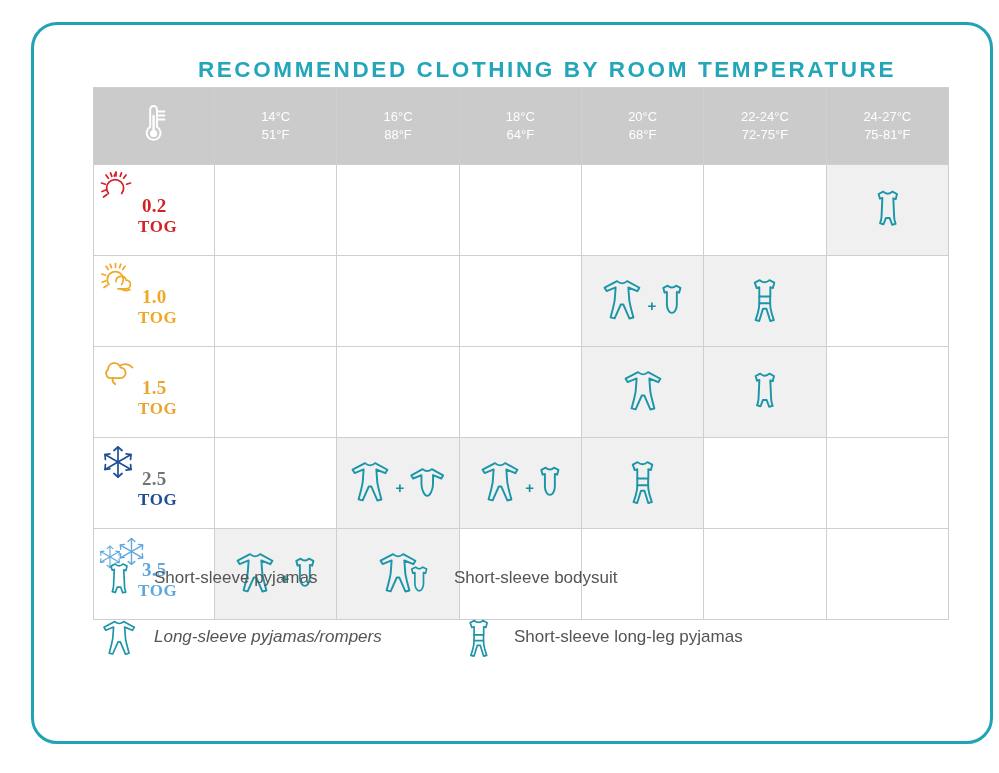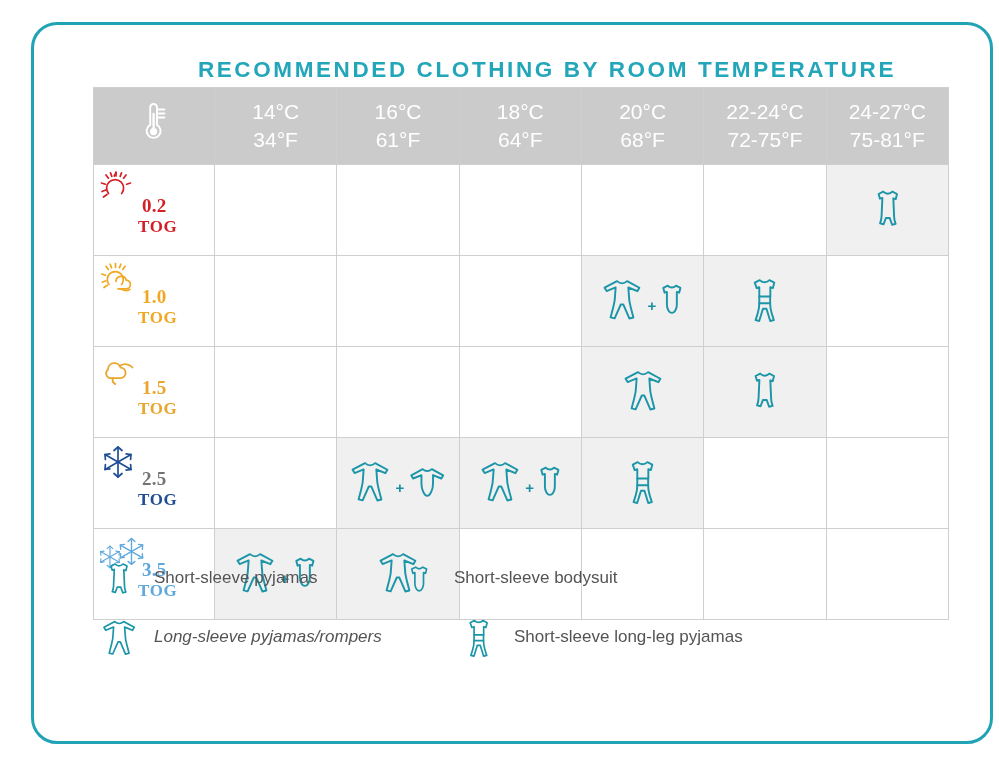--- a/index.html
+++ b/index.html
@@ -29,21 +29,21 @@
   table.grid{
     position:absolute; left:59px; top:62px;
     width:856px; border-collapse:collapse; table-layout:fixed;
   }
   table.grid td,table.grid th{
     border:1px solid #cfcfcf; padding:0; margin:0;
     vertical-align:middle; text-align:center;
   }
 
   thead th{ background:#cbcbcb; color:#ffffff; height:76px;
-            font-size:21px; font-weight:normal; line-height:1.35; border-color:#c2c2c2;}
+            font-size:13px; font-weight:normal; line-height:1.35; border-color:#c2c2c2;}
   thead th.thermo{ width:120px; }
   thead th .t2{ display:block; }
 
   td.rowhead{ width:120px; height:90px; background:#fff; position:relative; }
   .rh-inner{ position:relative; width:112px; height:78px; margin:0 auto;font-family:Liberation Serif, serif; }
   .rh-icon{ position:absolute; left:2px; top:0px; }
   .rh-num{ position:absolute; left:44px; top:24px; font-size:19px; font-weight:bold; letter-spacing:.3px;}
   .rh-tog{ position:absolute; left:40px; top:46px; font-size:17px; font-weight:bold; letter-spacing:.6px;}
 
   td.cell{ height:90px; background:#ffffff; }
@@ -74,25 +74,25 @@
             <path d="M9.2 23.8V6.4a3.4 3.4 0 0 1 6.8 0v17.4a7 7 0 1 1-6.8 0Z"></path>
             <circle cx="12.6" cy="30.6" r="3.6" fill="#ffffff" stroke="none"></circle>
             <line x1="12.6" y1="28.5" x2="12.6" y2="13" stroke-width="2.4" stroke-linecap="round"></line>
             <line x1="17.6" y1="8.5" x2="23.4" y2="8.5" stroke-linecap="round"></line>
             <line x1="17.6" y1="12.5" x2="23.4" y2="12.5" stroke-linecap="round"></line>
             <line x1="17.6" y1="16.5" x2="23.4" y2="16.5" stroke-linecap="round"></line>
           </svg>
         </th>
         <th>
           <span>14°C</span>
-          <span class="t2">34°F</span>
+          <span class="t2">51°F</span>
         </th>
         <th>
           <span>16°C</span>
-          <span class="t2">61°F</span>
+          <span class="t2">88°F</span>
         </th>
         <th>
           <span>18°C</span>
           <span class="t2">64°F</span>
         </th>
         <th>
           <span>20°C</span>
           <span class="t2">68°F</span>
         </th>
         <th>

